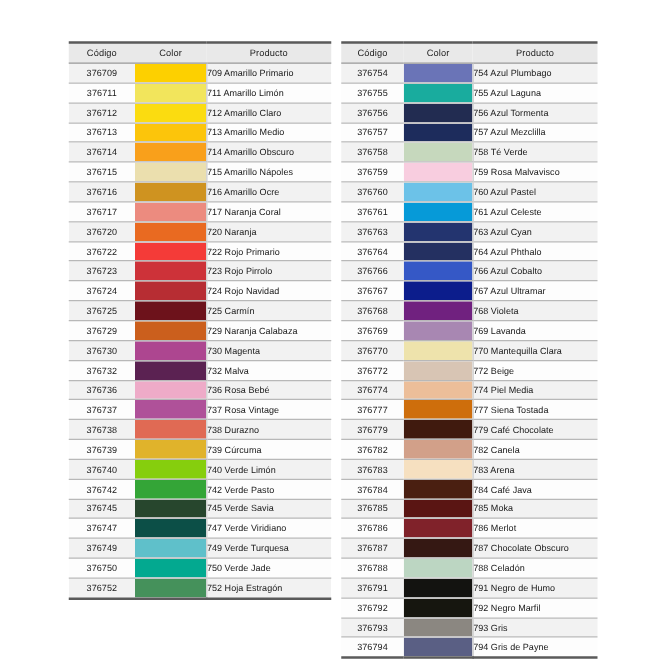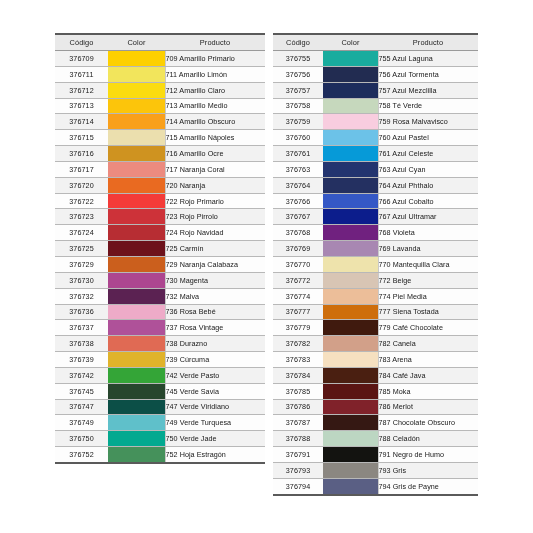--- a/index.html
+++ b/index.html
@@ -262,20 +262,27 @@
             <td class="producto">738 Durazno</td>
           </tr>
           <tr>
             <td class="codigo">376739</td>
             <td class="swatch-cell">
               <span class="swatch" style="background-color: rgb(224, 179, 43);"></span>
             </td>
             <td class="producto">739 Cúrcuma</td>
           </tr>
           <tr>
+            <td class="codigo">376740</td>
+            <td class="swatch-cell">
+              <span class="swatch" style="background-color: rgb(134, 206, 13);"></span>
+            </td>
+            <td class="producto">740 Verde Limón</td>
+          </tr>
+          <tr>
             <td class="codigo">376742</td>
             <td class="swatch-cell">
               <span class="swatch" style="background-color: rgb(52, 165, 55);"></span>
             </td>
             <td class="producto">742 Verde Pasto</td>
           </tr>
           <tr>
             <td class="codigo">376745</td>
             <td class="swatch-cell">
               <span class="swatch" style="background-color: rgb(39, 70, 45);"></span>
@@ -321,20 +328,27 @@
       </colgroup>
       <thead>
         <tr>
           <th>Código</th>
           <th>Color</th>
           <th>Producto</th>
         </tr>
       </thead>
       <tbody>
           <tr>
+            <td class="codigo">376754</td>
+            <td class="swatch-cell">
+              <span class="swatch" style="background-color: rgb(106, 116, 183);"></span>
+            </td>
+            <td class="producto">754 Azul Plumbago</td>
+          </tr>
+          <tr>
             <td class="codigo">376755</td>
             <td class="swatch-cell">
               <span class="swatch" style="background-color: rgb(25, 172, 158);"></span>
             </td>
             <td class="producto">755 Azul Laguna</td>
           </tr>
           <tr>
             <td class="codigo">376756</td>
             <td class="swatch-cell">
               <span class="swatch" style="background-color: rgb(34, 44, 81);"></span>
@@ -501,20 +515,27 @@
               <span class="swatch" style="background-color: rgb(188, 214, 194);"></span>
             </td>
             <td class="producto">788 Celadón</td>
           </tr>
           <tr>
             <td class="codigo">376791</td>
             <td class="swatch-cell">
               <span class="swatch" style="background-color: rgb(19, 19, 16);"></span>
             </td>
             <td class="producto">791 Negro de Humo</td>
+          </tr>
+          <tr>
+            <td class="codigo">376792</td>
+            <td class="swatch-cell">
+              <span class="swatch" style="background-color: rgb(22, 22, 15);"></span>
+            </td>
+            <td class="producto">792 Negro Marfil</td>
           </tr>
           <tr>
             <td class="codigo">376793</td>
             <td class="swatch-cell">
               <span class="swatch" style="background-color: rgb(139, 135, 129);"></span>
             </td>
             <td class="producto">793 Gris</td>
           </tr>
           <tr>
             <td class="codigo">376794</td>

